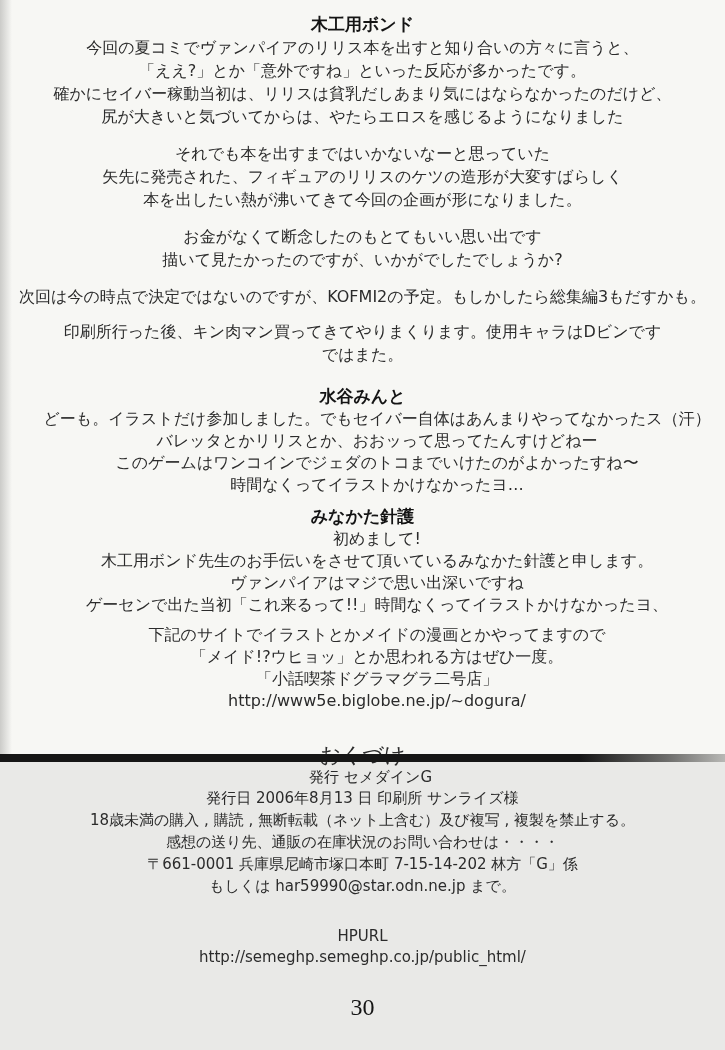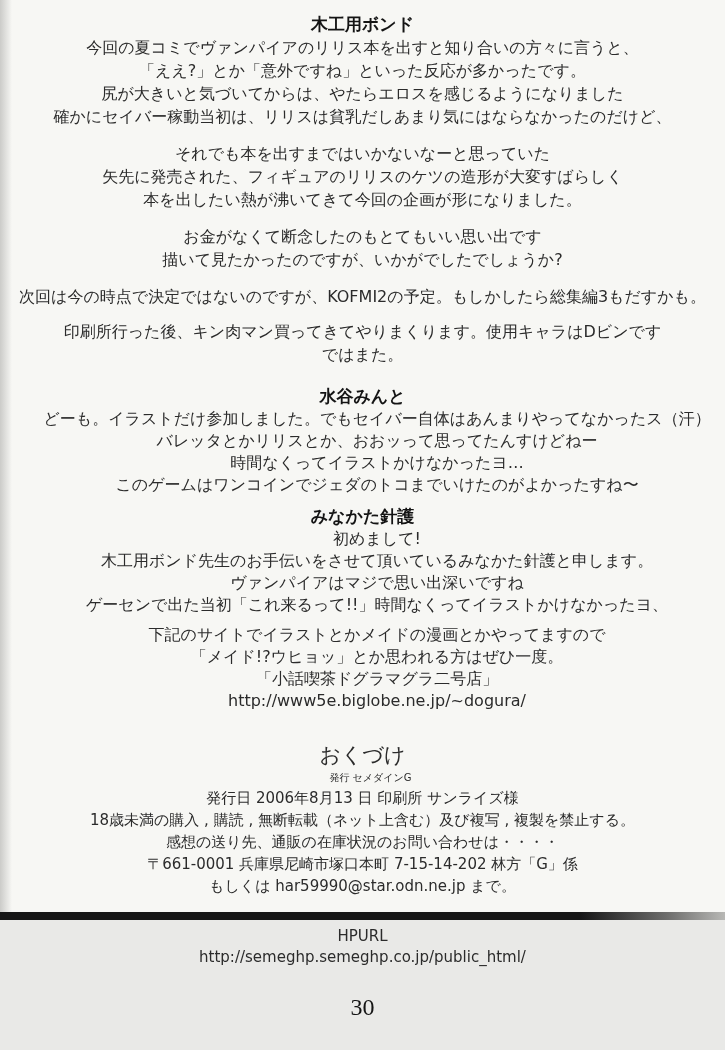--- a/index.html
+++ b/index.html
@@ -4,42 +4,42 @@
 <style>
   html, body { margin: 0; padding: 0; }
   body {
     width: 725px; height: 1050px;
     background: #e9e9e7;
     font-family: "DejaVu Sans", sans-serif;
     overflow: hidden;
   }
   .page {
     position: relative;
-    width: 725px; height: 920px;
+    width: 725px; height: 762px;
     background: var(--paper, #f7f7f4);
     color: var(--ink, #2b2b2b);
     text-align: center;
     box-sizing: border-box;
   }
   .content { padding-top: 12px; }
   .h {
     font-weight: bold;
     font-size: 17px;
     line-height: 24px;
     color: var(--ink_heavy, #141414);
   }
   .line { font-size: 16px; line-height: 23px; white-space: nowrap; }
   .tight .line { line-height: 22px; padding-left: 29px; }
   .gap-s { height: 8px; }
   .gap-m { height: 14px; }
   .gap-12 { height: 12px; }
   .gap-l { height: 18px; }
   .gap-xl { height: 30px; }
   .colophon-title { font-size: 21px; line-height: 26px; }
-  .pub-line { font-size: 10px; line-height: 19px; padding-left: 16px; }
+  .pub-line { font-size: 15px; line-height: 19px; padding-left: 16px; }
   .colo { font-size: 15px; line-height: 22px; white-space: nowrap; }
   .hp-label { font-size: 15px; line-height: 20px; margin-top: 17px; }
   .pagenum {
     font-family: "Liberation Serif", serif;
     font-size: 24px;
     margin-top: 26px;
     color: var(--ink_heavy, #141414);
   }
   .left-shadow {
     position: absolute; left: 0; top: 0;
@@ -60,22 +60,22 @@
 </head>
 <body>
 
 <div class="page">
   <div class="content">
 
     <div class="h">木工用ボンド</div>
     <div>
       <div class="line">今回の夏コミでヴァンパイアのリリス本を出すと知り合いの方々に言うと、</div>
       <div class="line">「ええ?」とか「意外ですね」といった反応が多かったです。</div>
+      <div class="line">確かにセイバー稼動当初は、リリスは貧乳だしあまり気にはならなかったのだけど、</div>
       <div class="line">尻が大きいと気づいてからは、やたらエロスを感じるようになりました</div>
-      <div class="line">確かにセイバー稼動当初は、リリスは貧乳だしあまり気にはならなかったのだけど、</div>
     </div>
     <div class="gap-m"></div>
     <div>
       <div class="line">それでも本を出すまではいかないなーと思っていた</div>
       <div class="line">矢先に発売された、フィギュアのリリスのケツの造形が大変すばらしく</div>
       <div class="line">本を出したい熱が沸いてきて今回の企画が形になりました。</div>
     </div>
     <div class="gap-m"></div>
     <div>
       <div class="line">お金がなくて断念したのもとてもいい思い出です</div>
@@ -90,22 +90,22 @@
       <div class="line">印刷所行った後、キン肉マン買ってきてやりまくります。使用キャラはDビンです</div>
       <div class="line">ではまた。</div>
     </div>
 
     <div class="gap-l"></div>
 
     <div class="h">水谷みんと</div>
     <div class="tight">
       <div class="line">どーも。イラストだけ参加しました。でもセイバー自体はあんまりやってなかったス（汗）</div>
       <div class="line">バレッタとかリリスとか、おおッって思ってたんすけどねー</div>
+      <div class="line">このゲームはワンコインでジェダのトコまでいけたのがよかったすね〜</div>
       <div class="line">時間なくってイラストかけなかったヨ…</div>
-      <div class="line">このゲームはワンコインでジェダのトコまでいけたのがよかったすね〜</div>
     </div>
 
     <div class="gap-s"></div>
 
     <div class="h">みなかた針護</div>
     <div class="tight">
       <div class="line">初めまして!</div>
       <div class="line">木工用ボンド先生のお手伝いをさせて頂いているみなかた針護と申します。</div>
       <div class="line">ヴァンパイアはマジで思い出深いですね</div>
       <div class="line">ゲーセンで出た当初「これ来るって!!」時間なくってイラストかけなかったヨ、</div>

